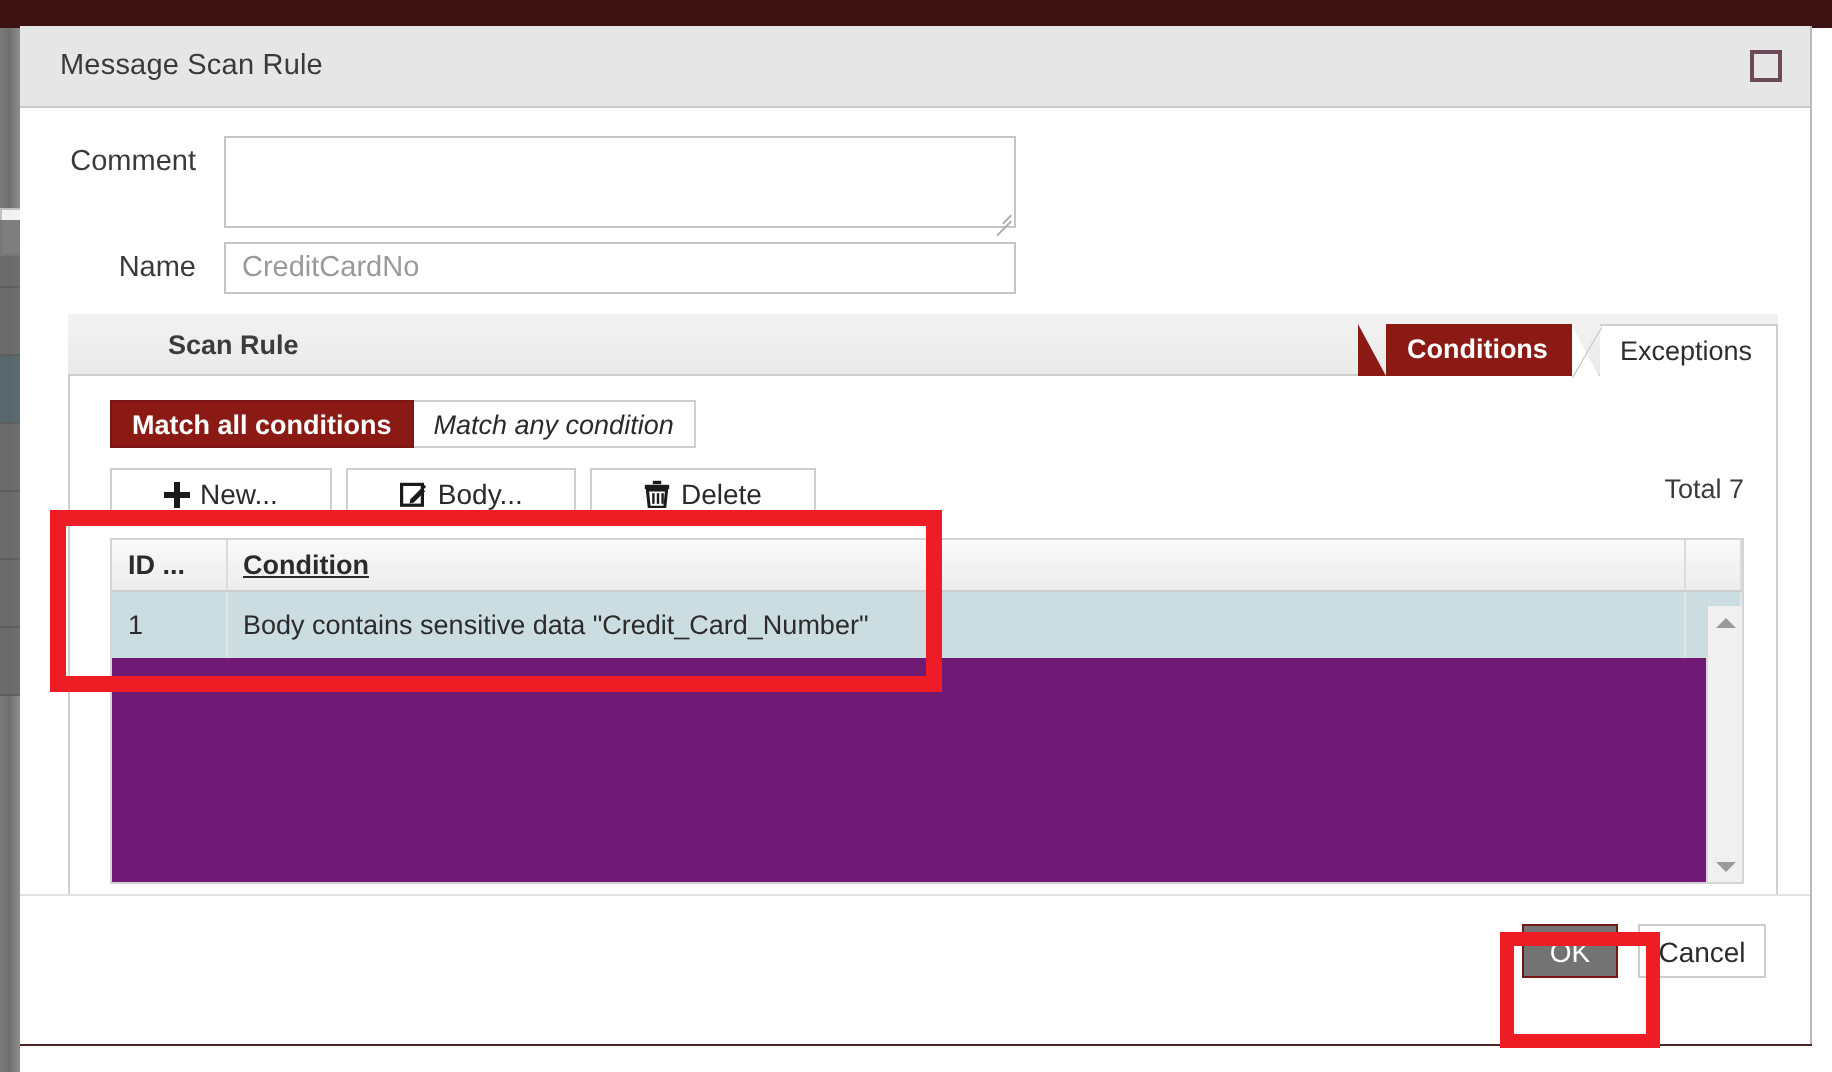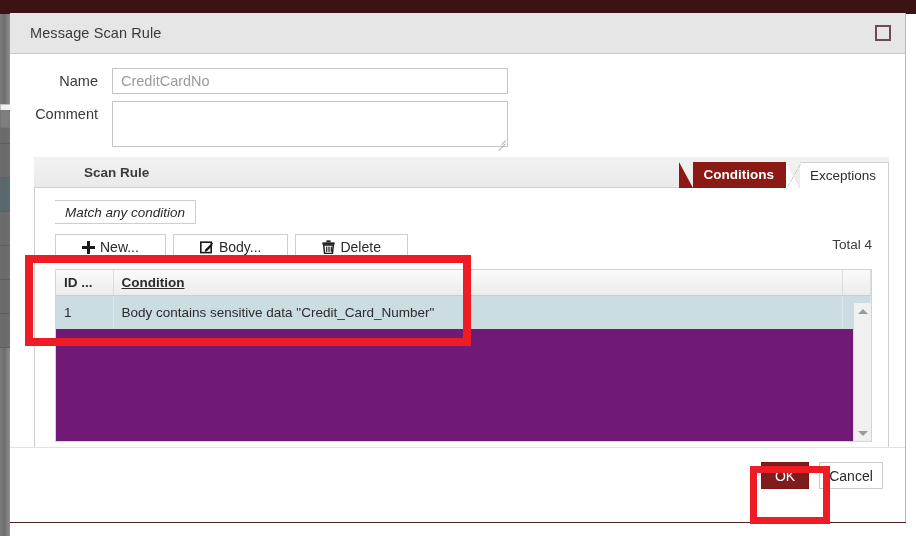--- a/index.html
+++ b/index.html
@@ -399,21 +399,21 @@
     position: absolute;
     right: 22px;
     top: 14px;
     display: flex;
     align-items: center;
     gap: 10px;
   }
   .btn-ok {
     width: 48px;
     height: 27px;
-    background: #7f1d1d;
+    background: #737373;
     color: #ffffff;
     border: 1px solid #7a1613;
     font-size: 14px;
     font-family: "Liberation Sans", sans-serif;
     cursor: pointer;
   }
   .btn-cancel {
     width: 64px;
     height: 27px;
     background: #ffffff;
@@ -464,47 +464,48 @@
         <span class="tl"></span>
           <span class="tr"></span>
           <span class="bl"></span>
           <span class="br"></span>
       </div>
     </div>
 
     <div class="form">
 
       <div class="frow">
-        <div class="flabel">Name</div>
-        <input class="name-input" type="text" value="CreditCardNo" style="">
-      </div>
-
-      <div class="frow">
         <div class="flabel">Comment</div>
         <div class="comment-area">
           <textarea class="comment-input" style=""></textarea>
           <div class="resize-grip"></div>
         </div>
+      </div>
+
+      <div class="frow">
+        <div class="flabel">Name</div>
+        <input class="name-input" type="text" value="CreditCardNo" style="">
       </div>
 
     </div>
 
     <div class="panel">
 
       <div class="panel-head">
         <div class="ptitle">Scan Rule</div>
         <div class="tabs">
           <div class="tab active">Conditions</div>
           <div class="tab inactive">Exceptions</div>
         </div>
       </div>
 
       <div class="panel-body">
 
         <div class="match-group">
+          <div class="match-btn on">Match all conditions</div>
           <div class="match-btn off">Match any condition</div>
         </div>
 
         <div class="toolbar">
 
           <div class="tbtn">
             <span>
               <svg width="13" height="13" viewBox="0 0 13 13">
                 <rect x="5" y="0" width="3" height="13" fill="#1a1a1a"></rect>
                 <rect x="0" y="5" width="13" height="3" fill="#1a1a1a"></rect>
@@ -531,21 +532,21 @@
                 <rect x="4.4" y="0.4" width="4.2" height="1.7" fill="#1a1a1a"></rect>
                 <path d="M1.7 5 L11.3 5 L10.4 13.6 L2.6 13.6 Z" fill="none" stroke="#1a1a1a" stroke-width="1.5"></path>
                 <rect x="4.1" y="6.6" width="1.2" height="5.3" fill="#1a1a1a"></rect>
                 <rect x="6.4" y="6.6" width="1.2" height="5.3" fill="#1a1a1a"></rect>
                 <rect x="8.7" y="6.6" width="1.2" height="5.3" fill="#1a1a1a"></rect>
               </svg>
             </span>
             <span>Delete</span>
           </div>
 
-          <div class="total">Total 4</div>
+          <div class="total">Total 7</div>
         </div>
 
         <div class="grid-wrap">
           <table class="grid">
             <thead>
               <tr>
                 <th class="col-id">ID ...</th>
                 <th class="col-cond">Condition</th>
                 <th class="col-pad"></th>
               </tr>

